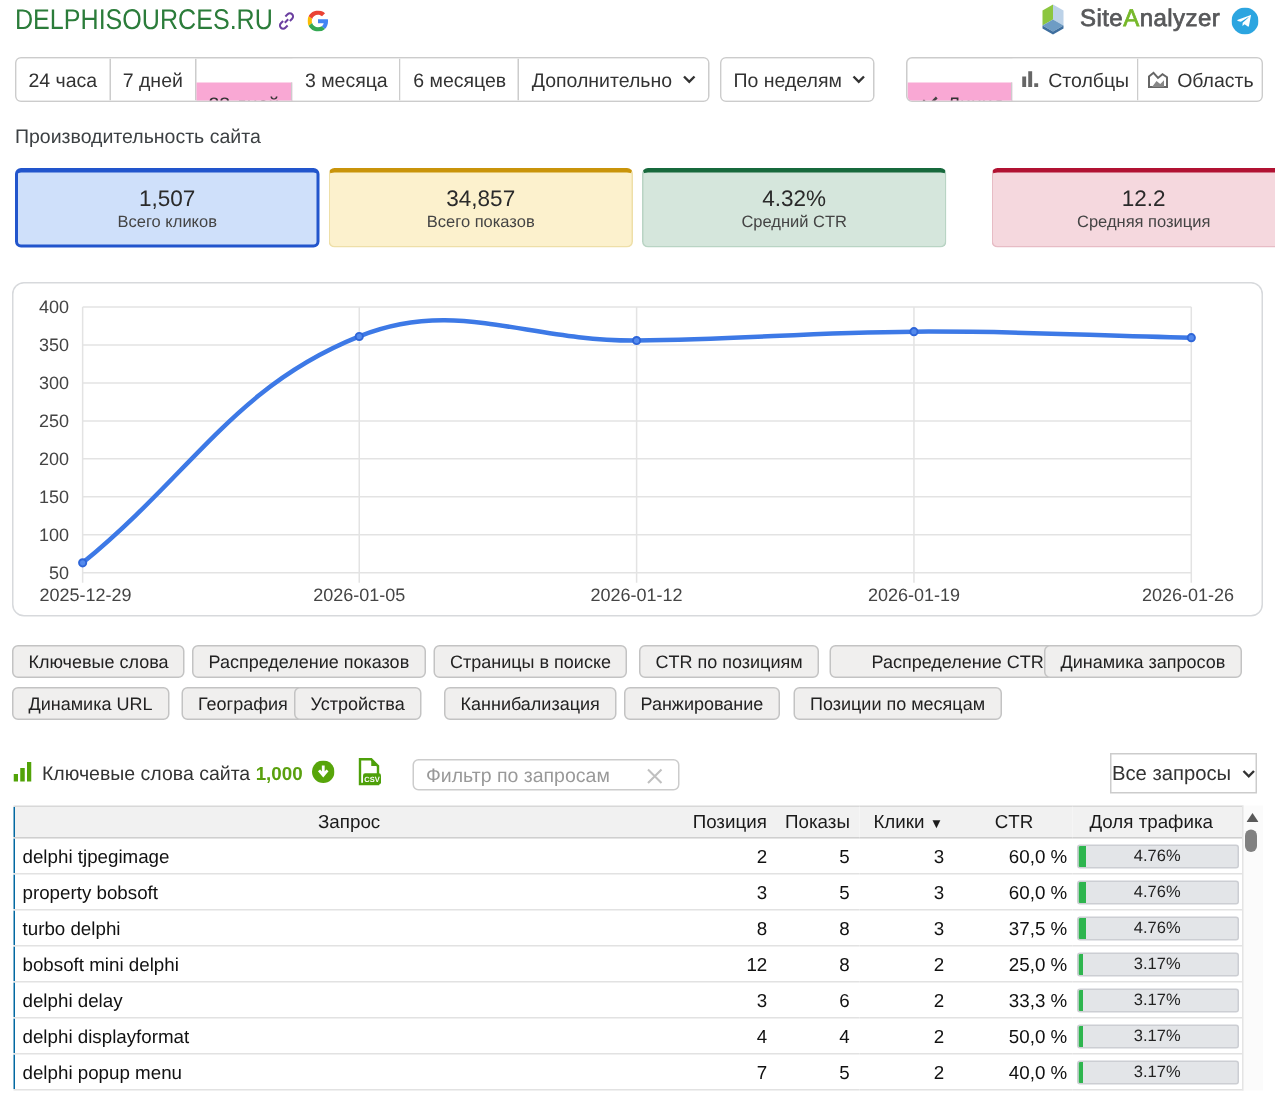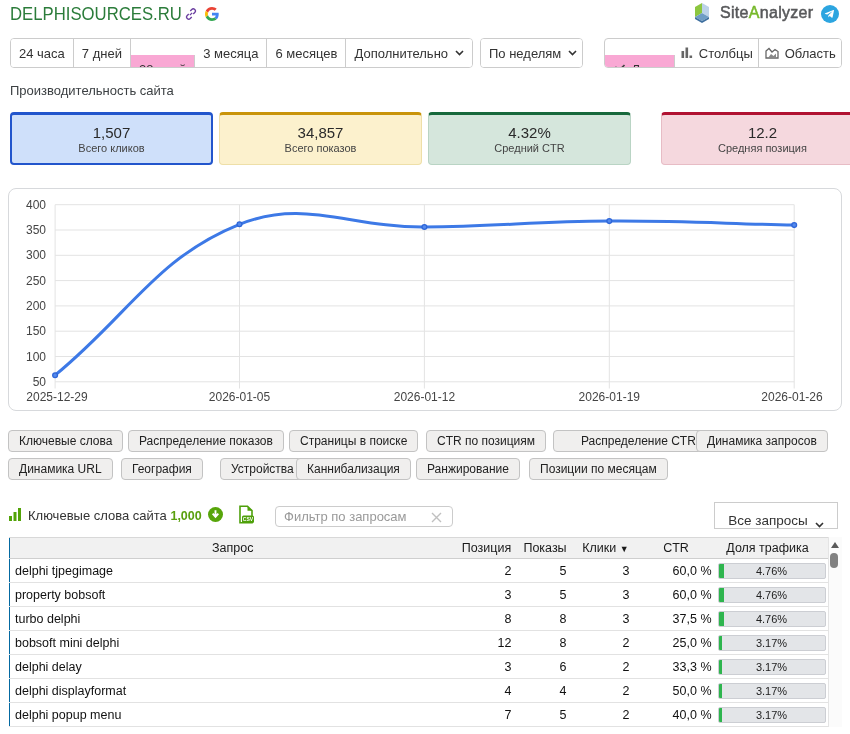--- a/index.html
+++ b/index.html
@@ -34,21 +34,21 @@
 #chartbox { left:8px; top:188px; width:834px; height:223px; border:1px solid #d7d9dc; border-radius:8px; }
 
 
 .tabbtn { position:absolute; height:22px; line-height:20px; background:#f0efee; border:1px solid #c3c3c3; border-radius:4px; font-size:12px; color:#222; padding:0 10px; white-space:nowrap; }
 
 
 #kwrow { left:8px; top:502px; width:834px; height:28px; }
 #kwtext { position:absolute; left:20px; top:6px; font-size:13px; color:#333; }
 #kwcount { color:#5aa00e; font-weight:bold; font-size:12.5px; }
 #filter { position:absolute; left:267px; top:4px; width:178px; height:21px; border:1px solid #ccc; border-radius:4px; font-size:13px; color:#999; padding:2px 8px; background:#fff; }
-#allq { position:absolute; right:4px; top:0; width:124px; height:27px; border:1px solid #ccc; background:#fff; font-size:13.5px; color:#333; display:flex; align-items:flex-end; justify-content:center; }
+#allq { position:absolute; right:4px; top:0; width:98px; height:27px; border:1px solid #ccc; background:#fff; font-size:13.5px; color:#333; display:flex; align-items:center; justify-content:center; }
 
 
 #tbl { left:9px; top:537px; width:819px; }
 table { border-collapse:collapse; width:819px; table-layout:fixed; border-left:1px solid #0369a1; }
 th:last-child { padding-right:8px; }
 th { background:#f1f1f1; font-weight:normal; font-size:12.5px; color:#1a1a1a; height:21px; border-top:1px solid #d8d8d8; border-bottom:1px solid #cfcfcf; }
 td { font-size:12.5px; color:#111; height:24px; border-bottom:1px solid #e2e2e2; padding:0;margin-left:15px; }
 td.q { padding-left:5px; }
 td.num { text-align:right; }
 td:nth-child(2){padding-right:6px;} td:nth-child(3){padding-right:6px;} td:nth-child(4){padding-right:8px;} td:nth-child(5){padding-right:3px;}
@@ -201,21 +201,21 @@
   </svg>
 
   <div class="tabbtn" style="left:8px; top:430px;">Ключевые слова</div>
   <div class="tabbtn" style="left:128px; top:430px;">Распределение показов</div>
   <div class="tabbtn" style="left:289px; top:430px;">Страницы в поиске</div>
   <div class="tabbtn" style="left:426px; top:430px;">CTR по позициям</div>
   <div class="tabbtn" style="left:553px; top:430px;padding-left:27px;">Распределение CTR</div>
   <div class="tabbtn" style="left:696px; top:430px;">Динамика запросов</div>
   <div class="tabbtn" style="left:8px; top:458px;">Динамика URL</div>
   <div class="tabbtn" style="left:121px; top:458px;">География</div>
-  <div class="tabbtn" style="left:220px; top:458px;">Устройства</div>
+  <div class="tabbtn" style="left:196px; top:458px;">Устройства</div>
   <div class="tabbtn" style="left:296px; top:458px;">Каннибализация</div>
   <div class="tabbtn" style="left:416px; top:458px;">Ранжирование</div>
   <div class="tabbtn" style="left:529px; top:458px;">Позиции по месяцам</div>
 
   <div class="abs" id="kwrow">
     <svg style="position:absolute; left:1px; top:6px;" width="12" height="14" viewBox="0 0 12 14">
       <rect x="0" y="8" width="3" height="5" fill="#52a308"></rect>
       <rect x="4.5" y="4" width="3" height="9" fill="#52a308"></rect>
       <rect x="9" y="0" width="3" height="13" fill="#52a308"></rect>
     </svg>

